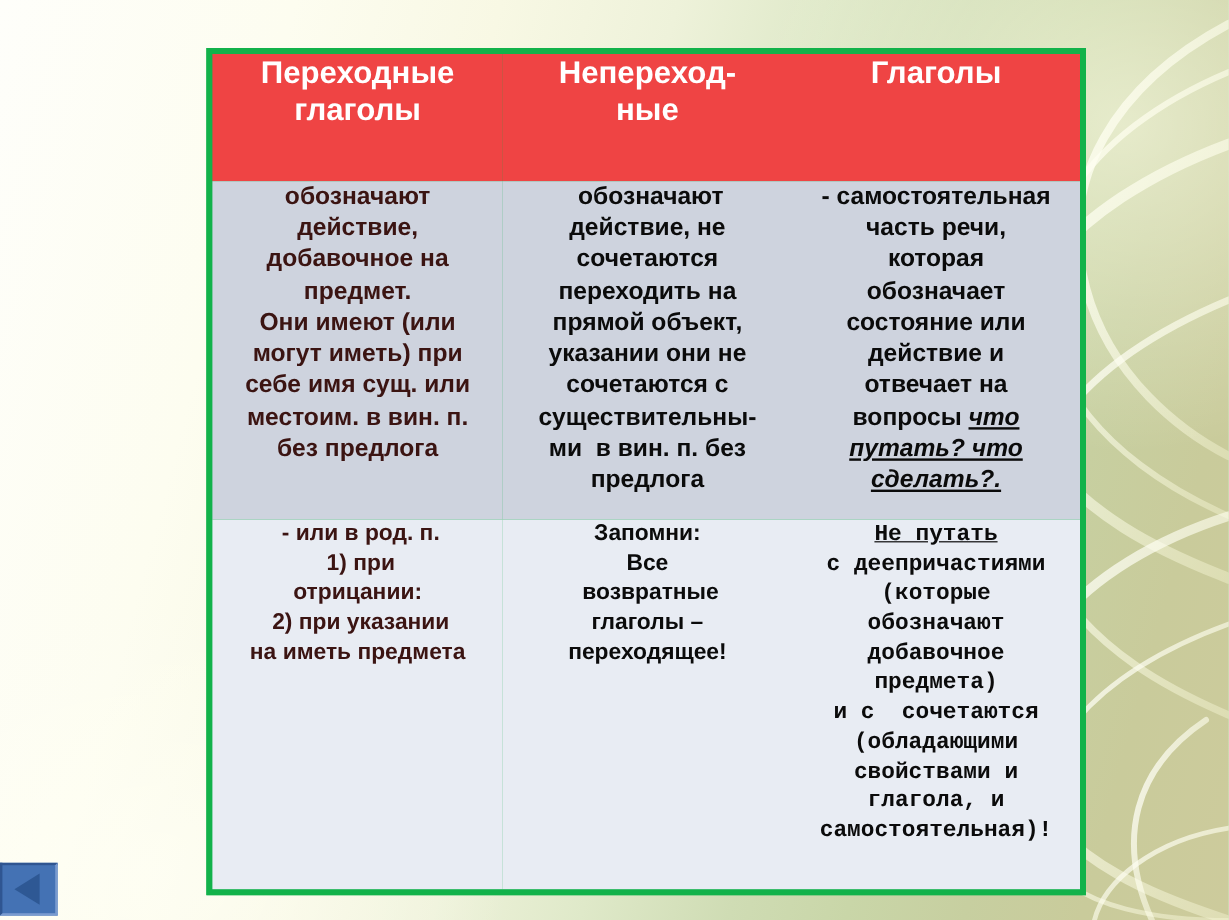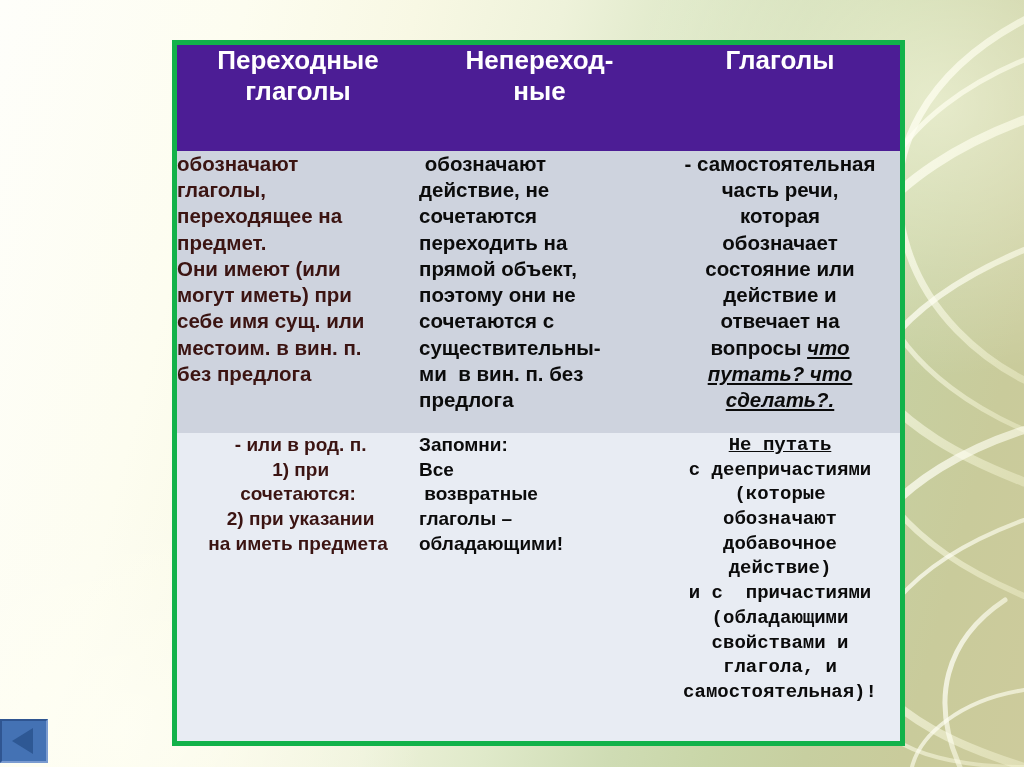--- a/index.html
+++ b/index.html
@@ -77,21 +77,21 @@
     padding: 0;
     border: 0;
     box-sizing: border-box;
   }
   .col-a { width: 242px; }
   .col-b { width: 241px; }
   .col-c { width: 240px; }
 
   
   .header-cell {
-    background: #4c1d95;
+    background: #ef4444;
     color: #ffffff;
     font-size: 26px;
     font-weight: bold;
     text-align: center;
     height: 106px;
     line-height: 1.18;
     padding: 10px 6px 0 6px;
     border-right: 5px solid #12b24a;
     border-bottom: 5px solid #12b24a;
   }
@@ -124,21 +124,21 @@
   .text-maroon { color: #3b1412; }
   .text-black  { color: #0b0b0b; }
 
   .align-left   { text-align: left; }
   .align-center { text-align: center; }
   .vmiddle      { vertical-align: middle; }
 
   .u  { text-decoration: underline; }
   .ui { text-decoration: underline; font-style: italic; }
 
-  .cell-lines > div { white-space: pre-wrap; }
+  .cell-lines > div { white-space: pre-wrap; text-align: center; }
 
   
   #prev-button {
     position: absolute;
     left: 0px;
     top: 719px;
     width: 48px;
     height: 44px;
     background: #4472b4;
     border: 2px solid #2f5591;
@@ -203,38 +203,38 @@
       </th>
       <th class="header-cell last">
         <span class="cell-lines" style="white-space:pre-wrap;">Глаголы</span>
       </th>
     </tr>
 
     <tr>
       <td class="body-cell-1 text-maroon align-left">
         <div class="cell-lines">
           <div>обозначают</div>
-          <div>глаголы,</div>
-          <div>переходящее на</div>
+          <div>действие,</div>
+          <div>добавочное на</div>
           <div>предмет.</div>
           <div>Они имеют (или</div>
           <div>могут иметь) при</div>
           <div>себе имя сущ. или</div>
           <div>местоим. в вин. п.</div>
           <div>без предлога</div>
         </div>
       </td>
       <td class="body-cell-1 text-black align-left">
         <div class="cell-lines">
           <div> обозначают</div>
           <div>действие, не</div>
           <div>сочетаются</div>
           <div>переходить на</div>
           <div>прямой объект,</div>
-          <div>поэтому они не</div>
+          <div>указании они не</div>
           <div>сочетаются с</div>
           <div>существительны-</div>
           <div>ми  в вин. п. без</div>
           <div>предлога</div>
         </div>
       </td>
       <td class="body-cell-1 last text-black align-center">
         <div class="cell-lines">
           <div>- самостоятельная</div>
           <div>часть речи,</div>
@@ -248,43 +248,43 @@
           <div><span class="ui">сделать?.</span></div>
         </div>
       </td>
     </tr>
 
     <tr>
       <td class="body-cell-2 text-maroon align-center vmiddle">
         <div class="cell-lines">
           <div> - или в род. п.</div>
           <div> 1) при</div>
-          <div>сочетаются:</div>
+          <div>отрицании:</div>
           <div> 2) при указании</div>
           <div>на иметь предмета</div>
         </div>
       </td>
       <td class="body-cell-2 text-black align-left">
         <div class="cell-lines">
           <div>Запомни:</div>
           <div>Все</div>
           <div> возвратные</div>
           <div>глаголы –</div>
-          <div>обладающими!</div>
+          <div>переходящее!</div>
         </div>
       </td>
       <td class="body-cell-2 last text-black align-center">
         <div class="cell-lines">
           <div><span class="u">Не путать</span></div>
           <div>с деепричастиями</div>
           <div>(которые</div>
           <div>обозначают</div>
           <div>добавочное</div>
-          <div>действие)</div>
-          <div>и с  причастиями</div>
+          <div>предмета)</div>
+          <div>и с  сочетаются</div>
           <div>(обладающими</div>
           <div>свойствами и</div>
           <div>глагола, и</div>
           <div>самостоятельная)!</div>
         </div>
       </td>
     </tr>
   </tbody>
 </table>
 

